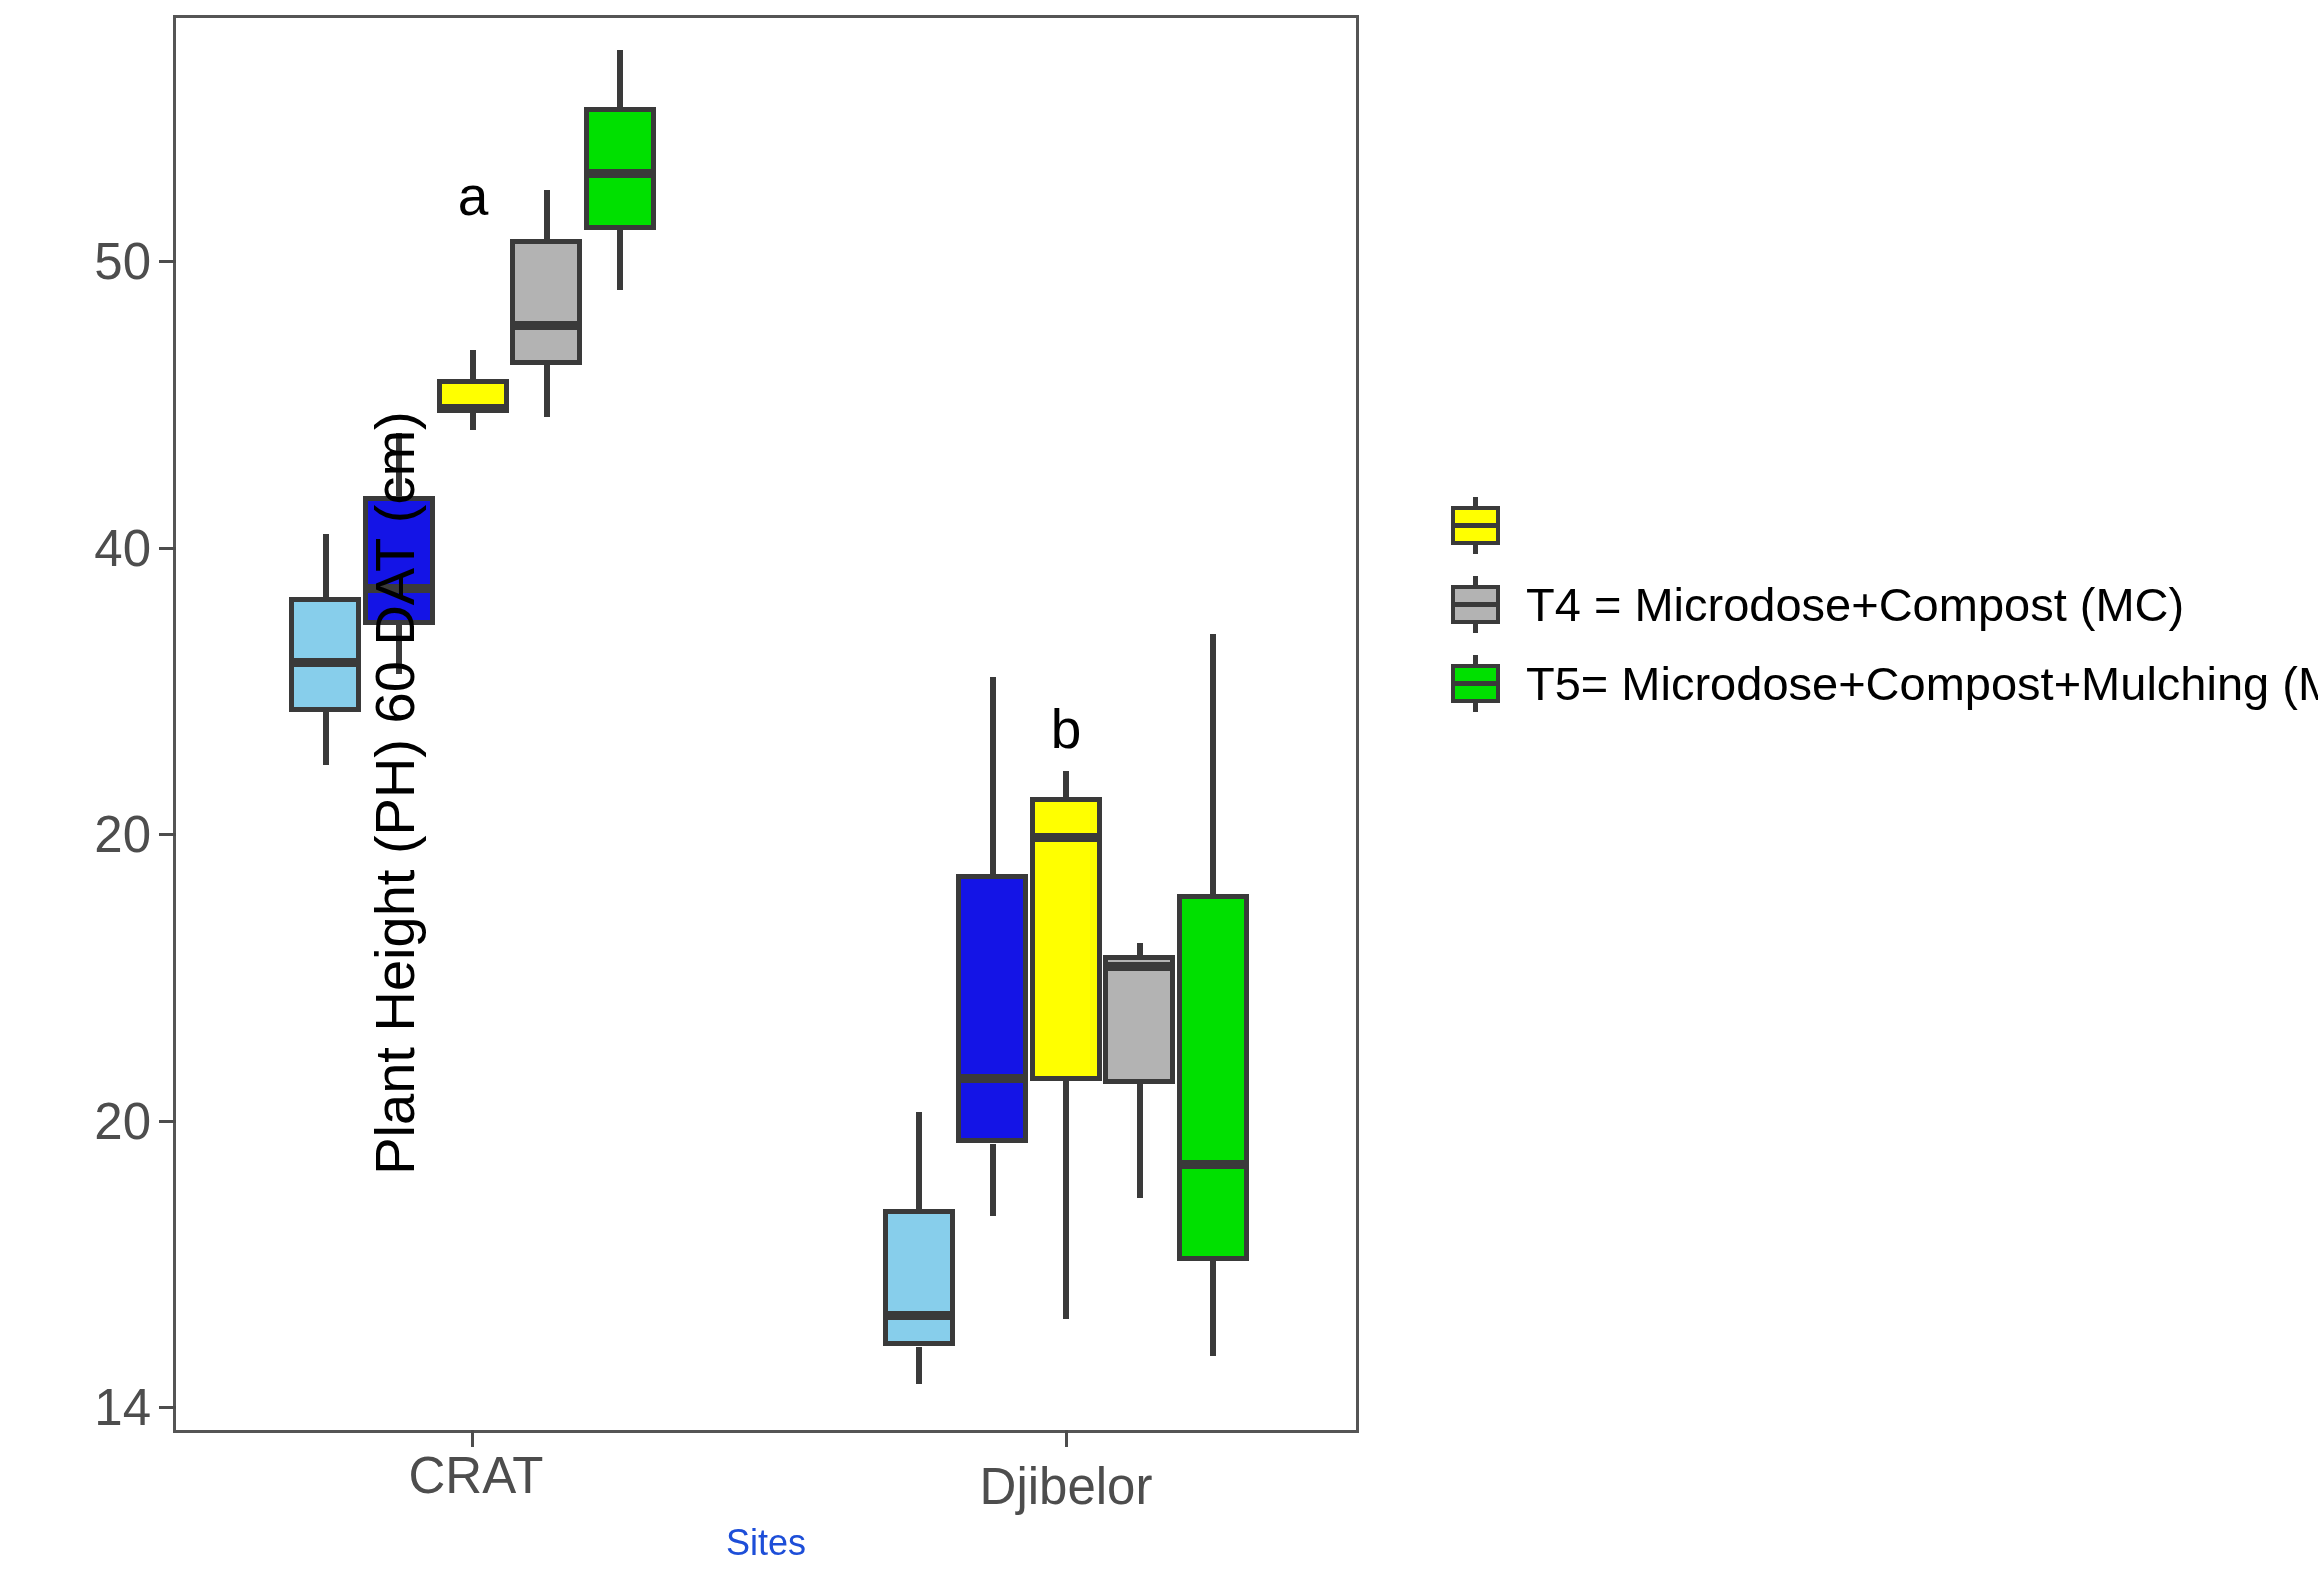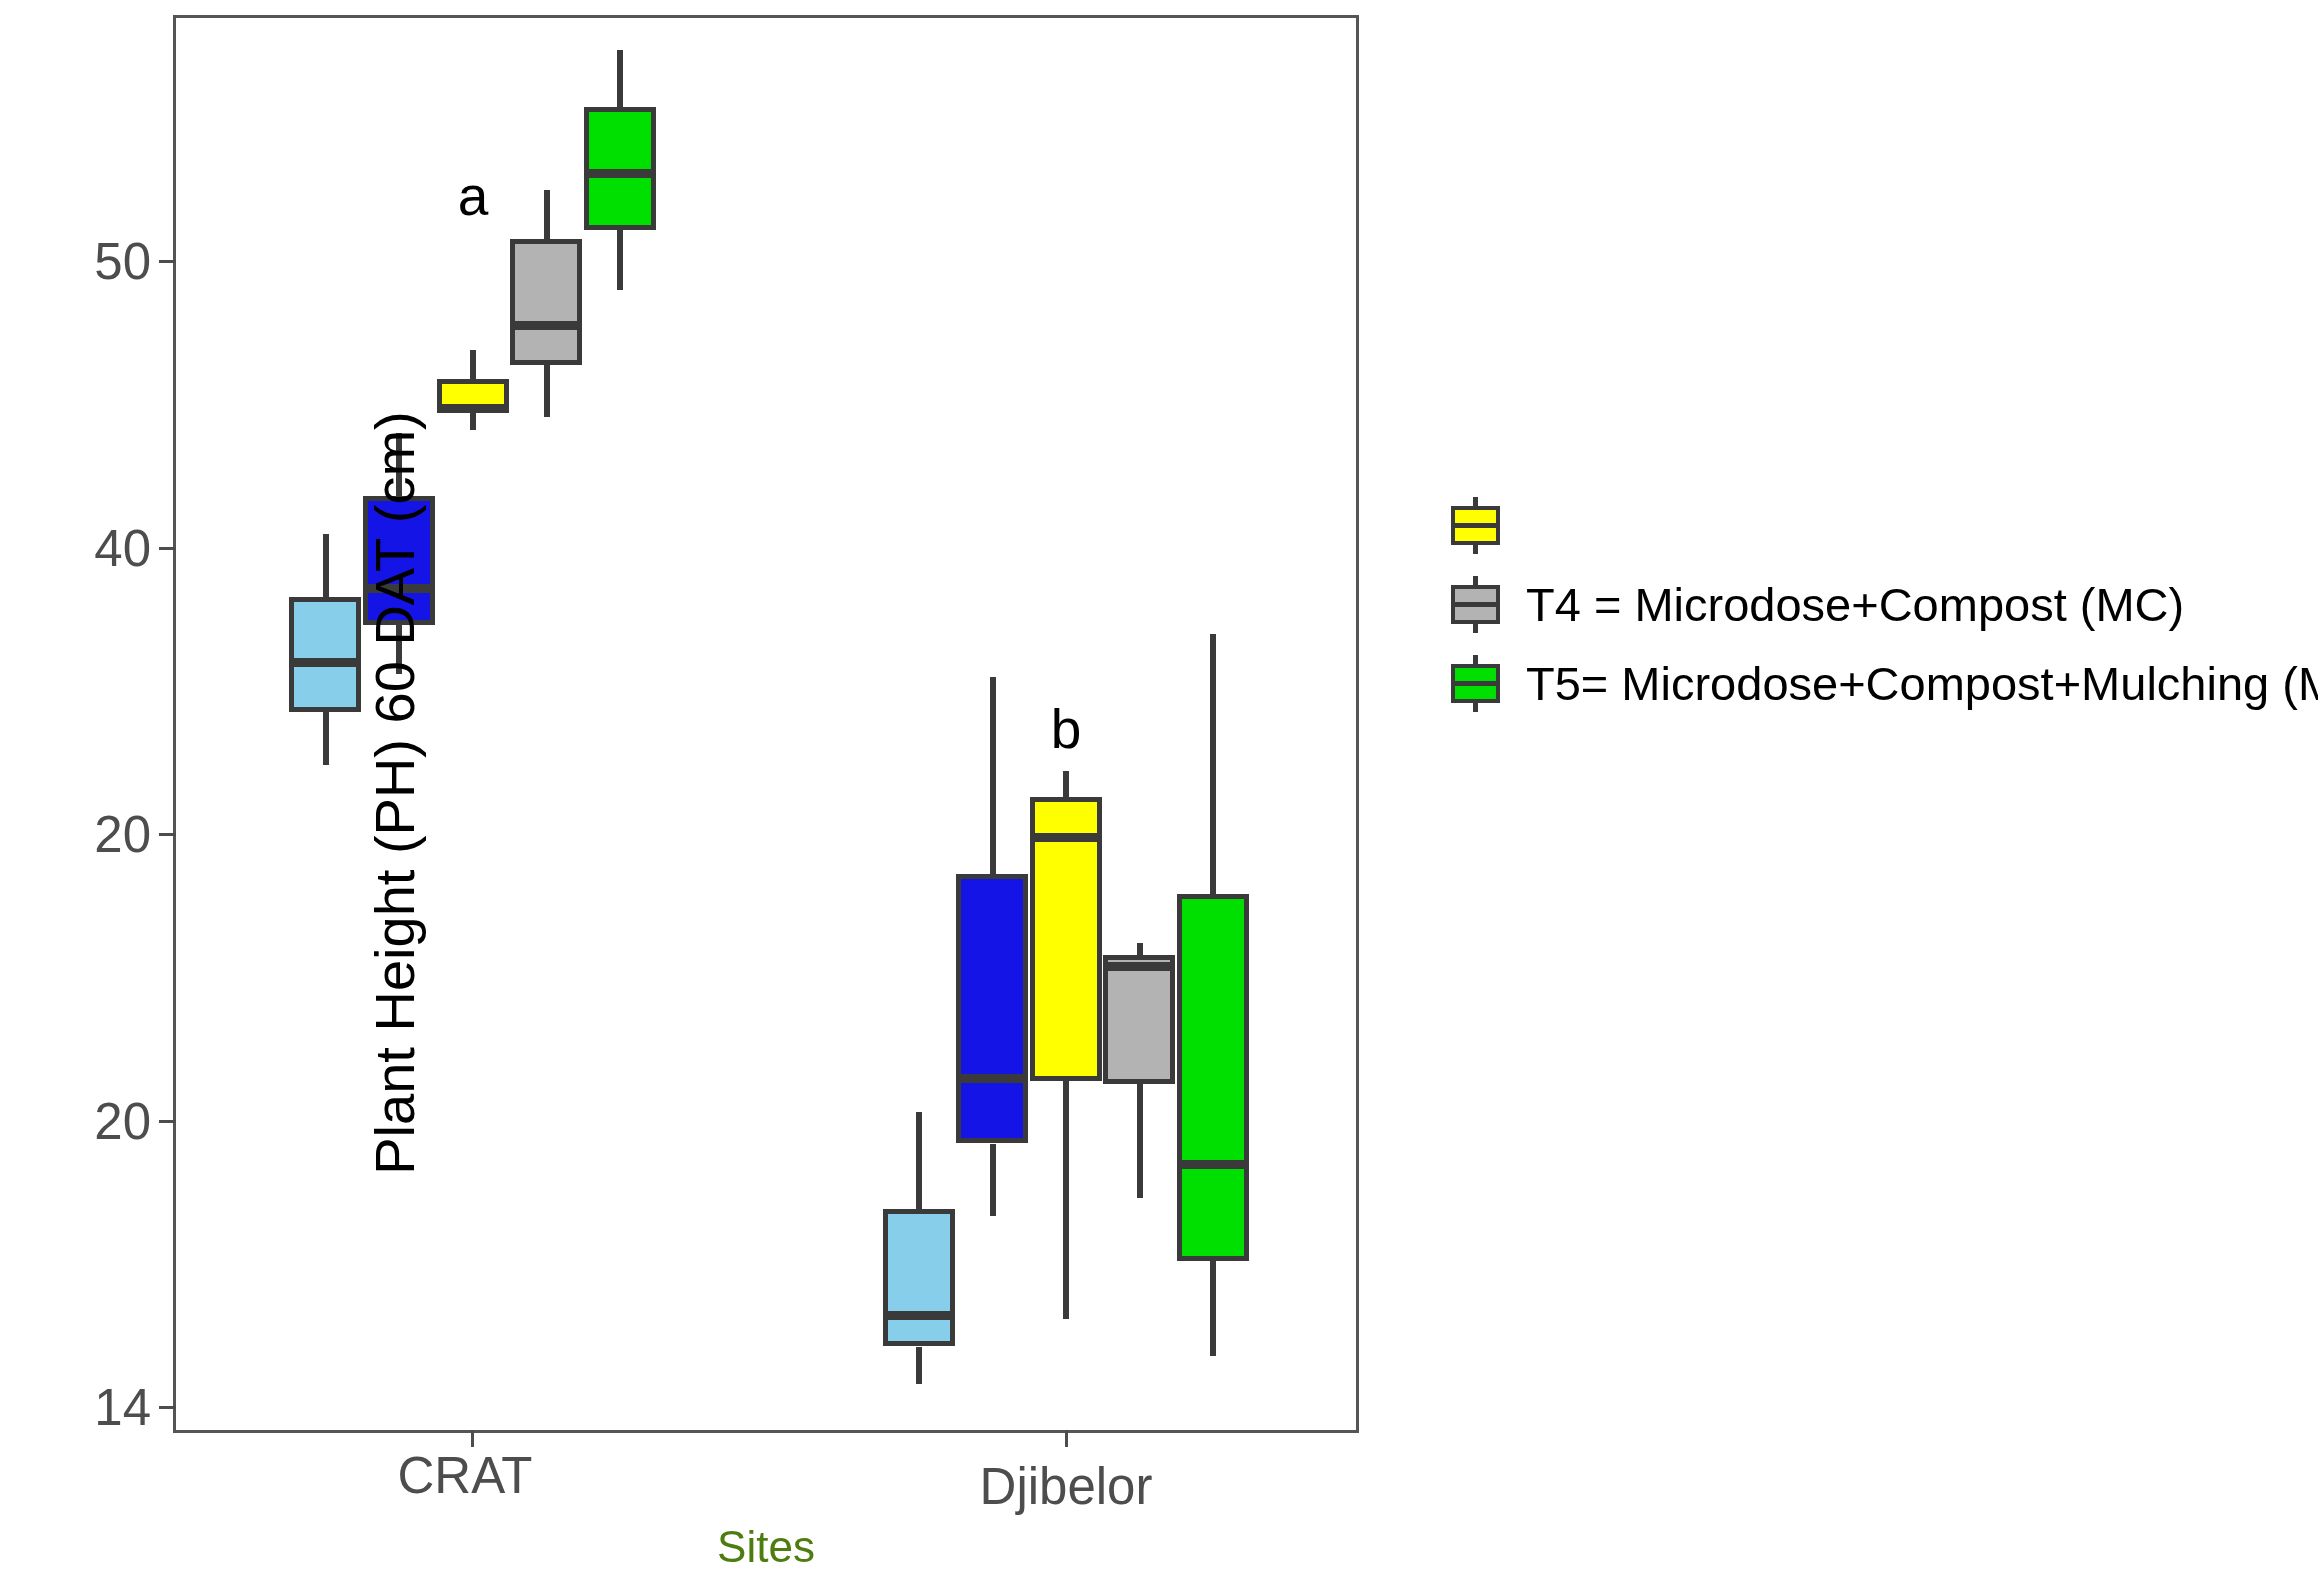--- a/index.html
+++ b/index.html
@@ -55,21 +55,21 @@
     left:13px; top:50%;
     transform:translateY(-50%) rotate(-90deg);
     transform-origin:center center;
     font-size:56px; color:#000000; white-space:nowrap;
   }
   #xlab {
     position:absolute;
     left:173px; width:1186px;
     top:1522px;
     text-align:center;
-    font-size:44px; color:#4d7c0f;
+    font-size:36px; color:#1d4ed8;
   }
 
   
   .box {
     position:absolute;
     border:5.9px solid #3a3a3a;
     box-sizing:border-box;
   }
   .median {
     position:absolute;
@@ -148,21 +148,21 @@
         </div>
         <div class="ytick" style="top: 530px;">
           <div class="ytick-mark" style="top: -1.3px;"></div>
           <div class="ytick-label">40</div>
         </div>
         <div class="ytick" style="top: 243px;">
           <div class="ytick-mark" style="top: -1.3px;"></div>
           <div class="ytick-label">50</div>
         </div>
         <div class="xtick-mark" style="left: 295px;"></div>
-        <div class="xtick-label" style="left: 289px; margin-top: 20px;">CRAT</div>
+        <div class="xtick-label" style="left: 300px; margin-top: 20px;">CRAT</div>
         <div class="xtick-mark" style="left: 889px;"></div>
         <div class="xtick-label" style="left: 890px;">Djibelor</div>
         <div class="whisker" style="left: 147px; top: 516px; height: 63px;"></div>
         <div class="whisker" style="left: 147px; top: 693px; height: 54px;"></div>
         <div class="box" style="left: 113px; top: 579px; width: 72px; height: 115px; background: rgb(135, 206, 235);"></div>
         <div class="median" style="left: 113px; width: 72px; top: 640px;"></div>
         <div class="whisker" style="left: 740px; top: 1094px; height: 97px;"></div>
         <div class="whisker" style="left: 740px; top: 1329px; height: 37px;"></div>
         <div class="box" style="left: 707px; top: 1191px; width: 72px; height: 137px; background: rgb(135, 206, 235);"></div>
         <div class="median" style="left: 707px; width: 72px; top: 1293px;"></div>

